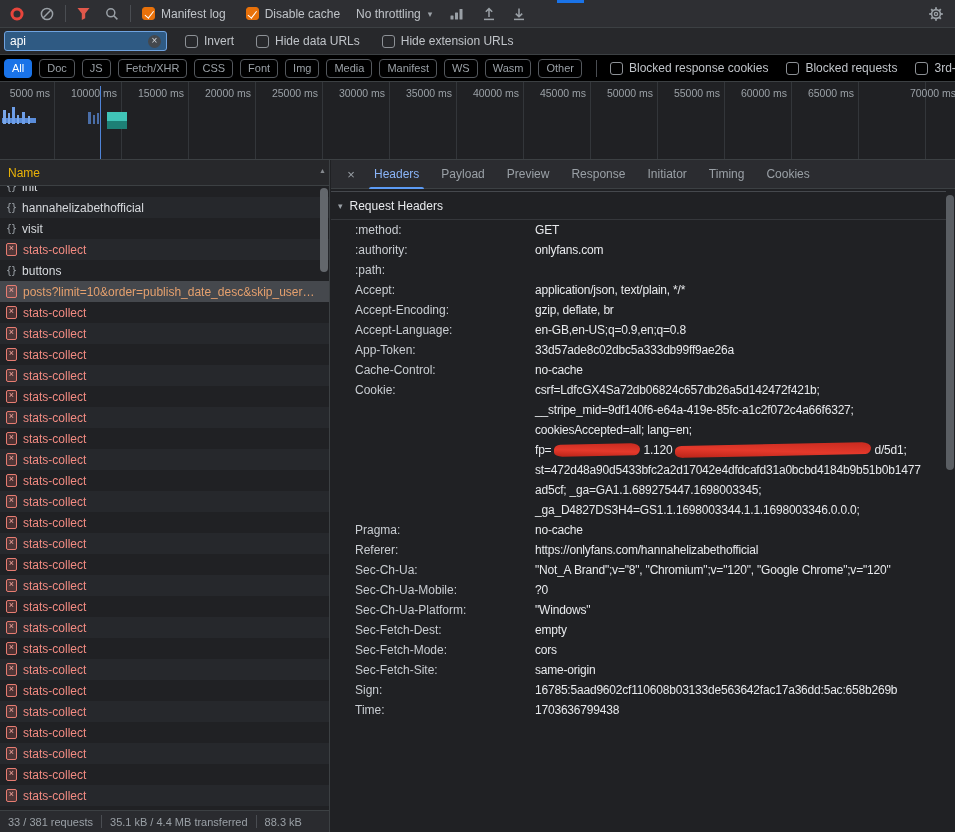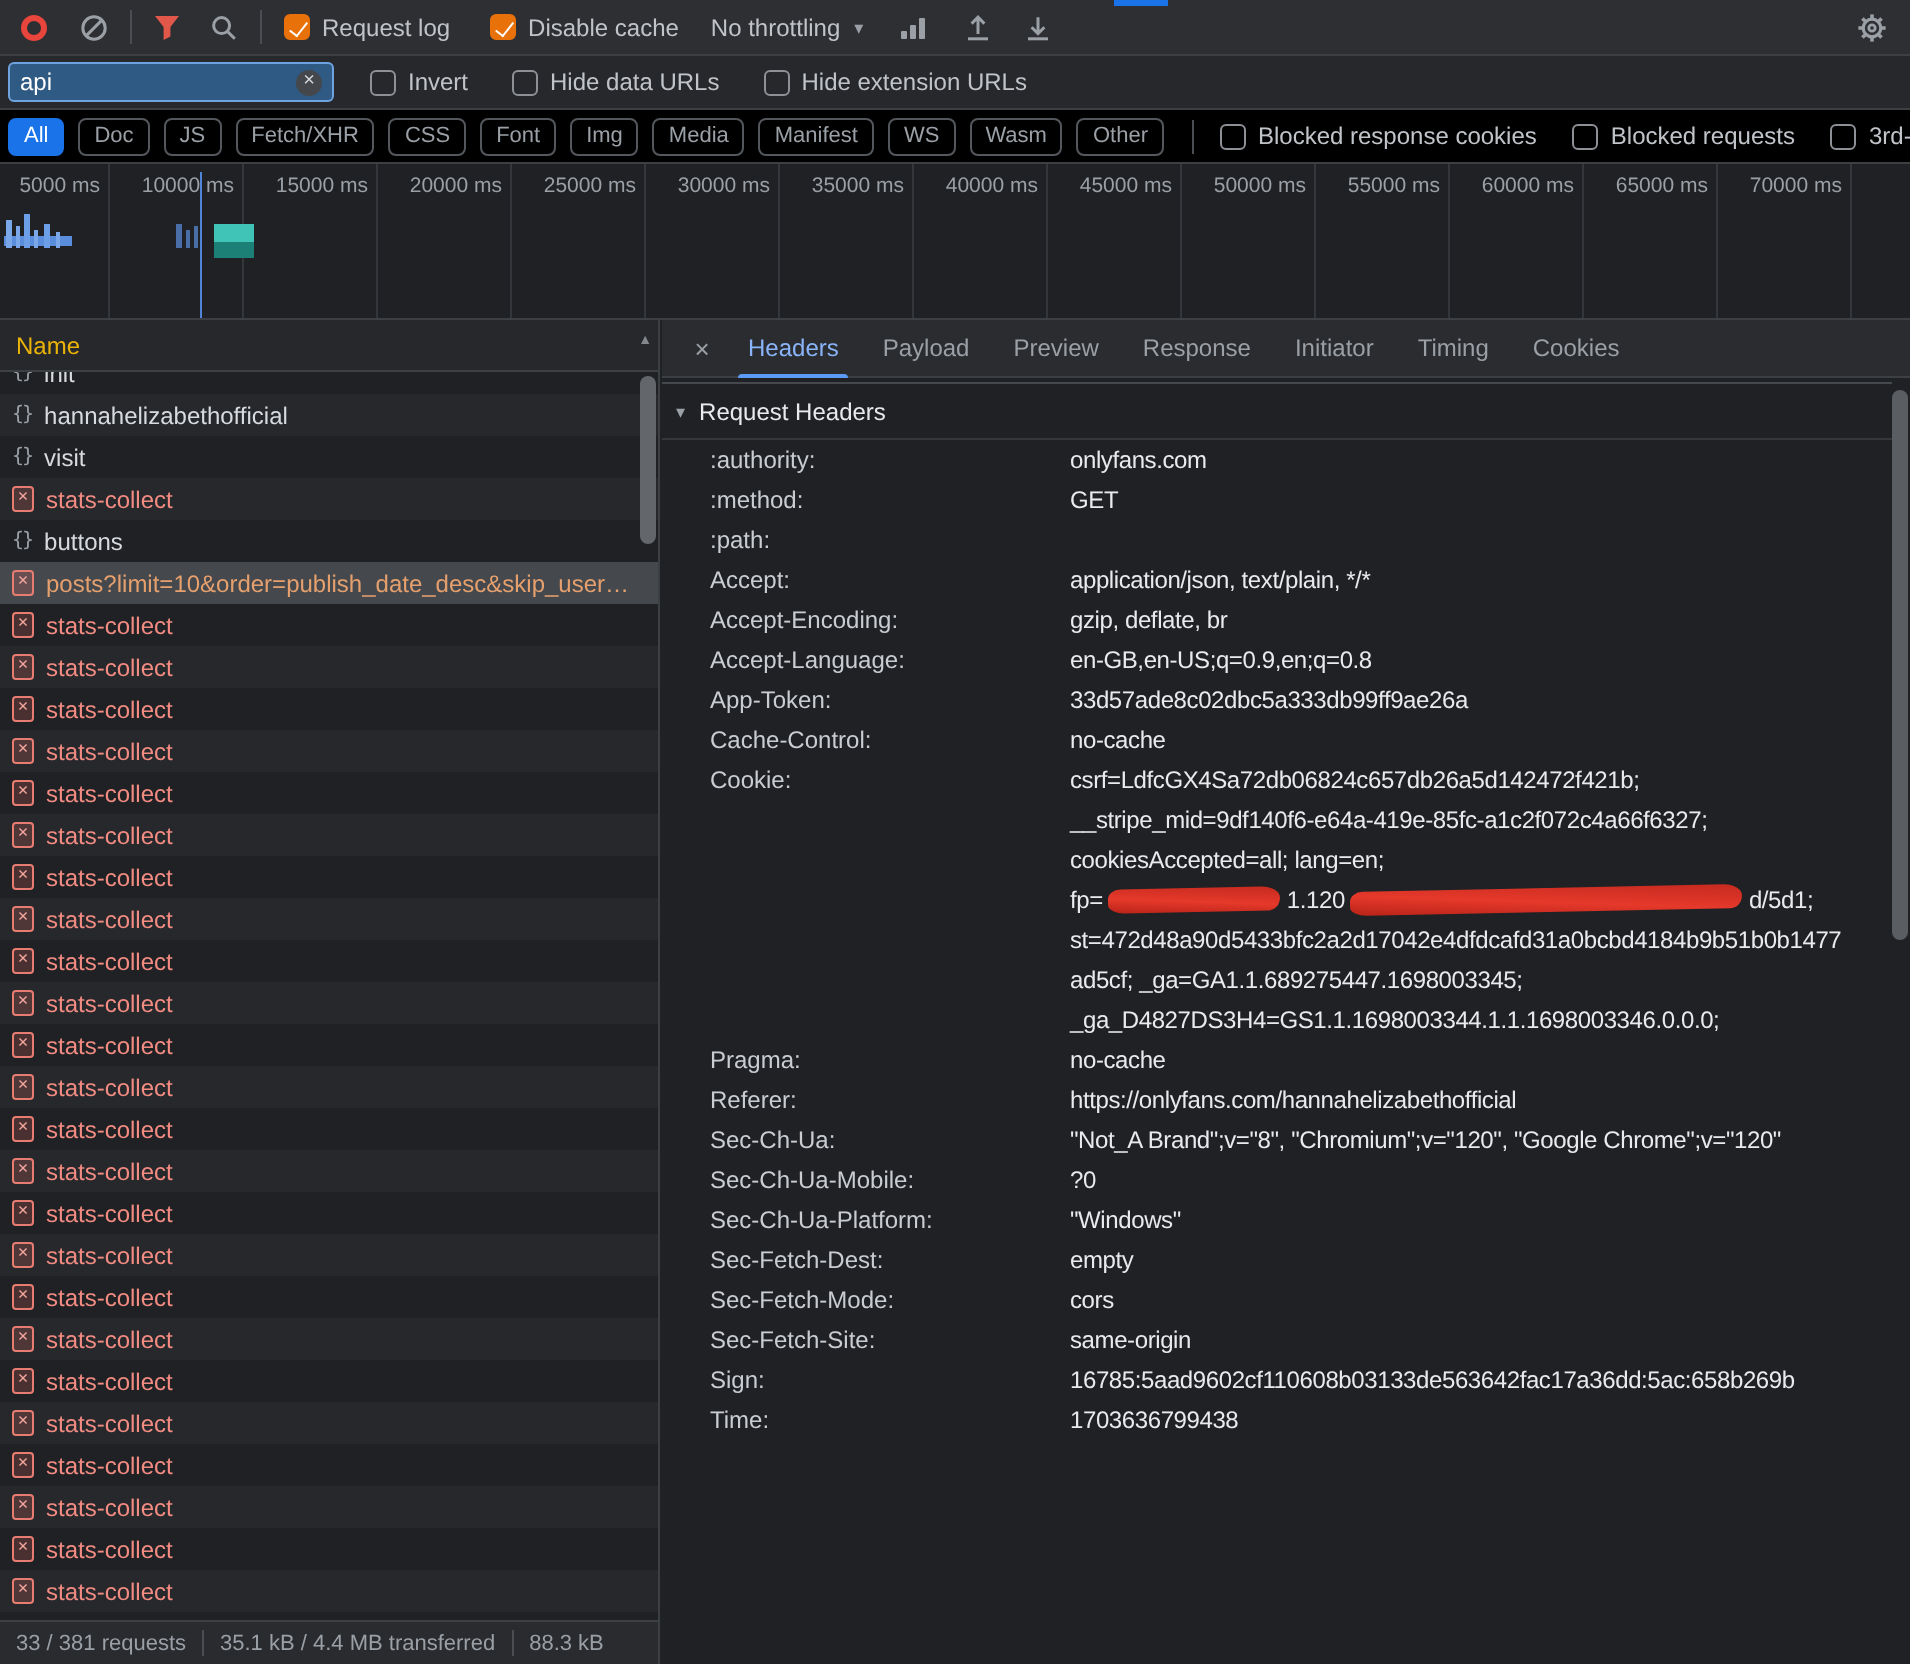--- a/index.html
+++ b/index.html
@@ -101,21 +101,21 @@
     </span>
     <span class="icon-btn" style="margin-left:6px">
       <svg width="16" height="16" viewBox="0 0 16 16">
           <circle cx="6.8" cy="6.8" r="4" fill="none" stroke="#9aa0a6" stroke-width="1.5"></circle>
           <line x1="9.8" y1="9.8" x2="13.4" y2="13.4" stroke="#9aa0a6" stroke-width="1.5"></line>
         </svg>
     </span>
     <span class="sep"></span>
     <div class="cb-group" style="margin-left:4px">
       <span class="cb on"></span>
-      <span>Request log</span>
+      <span>Manifest log</span>
     </div>
     <div class="cb-group" style="margin-left:20px">
       <span class="cb on"></span>
       <span>Disable cache</span>
     </div>
     <div id="throttle">
       <span>No throttling</span>
       <span class="caret">▾</span>
     </div>
     <span class="icon-btn" style="margin-left:14px">
@@ -229,21 +229,21 @@
       <div class="tick" style="left: 520px;">45000 ms</div>
       <div class="gridline" style="left: 657px;"></div>
       <div class="tick" style="left: 587px;">50000 ms</div>
       <div class="gridline" style="left: 724px;"></div>
       <div class="tick" style="left: 654px;">55000 ms</div>
       <div class="gridline" style="left: 791px;"></div>
       <div class="tick" style="left: 721px;">60000 ms</div>
       <div class="gridline" style="left: 858px;"></div>
       <div class="tick" style="left: 788px;">65000 ms</div>
       <div class="gridline" style="left: 925px;"></div>
-      <div class="tick" style="left: 855px;">70000 ms</div>
+      <div class="tick" style="left: 890px;">70000 ms</div>
       <div class="ovbar" style="left: 2px; top: 36px; width: 34px; height: 5px; background: rgb(90, 141, 219);"></div>
       <div class="ovbar" style="left: 3px; top: 28px; width: 3px; height: 14px; background: rgb(121, 167, 232);"></div>
       <div class="ovbar" style="left: 8px; top: 31px; width: 2px; height: 11px; background: rgb(121, 167, 232);"></div>
       <div class="ovbar" style="left: 12px; top: 25px; width: 3px; height: 17px; background: rgb(109, 158, 232);"></div>
       <div class="ovbar" style="left: 17px; top: 33px; width: 2px; height: 9px; background: rgb(121, 167, 232);"></div>
       <div class="ovbar" style="left: 22px; top: 30px; width: 3px; height: 12px; background: rgb(109, 158, 232);"></div>
       <div class="ovbar" style="left: 28px; top: 34px; width: 2px; height: 8px; background: rgb(121, 167, 232);"></div>
       <div class="ovbar" style="left: 88px; top: 30px; width: 3px; height: 12px; background: rgb(74, 110, 168);"></div>
       <div class="ovbar" style="left: 93px; top: 33px; width: 2px; height: 9px; background: rgb(74, 110, 168);"></div>
       <div class="ovbar" style="left: 97px; top: 31px; width: 2px; height: 11px; background: rgb(74, 110, 168);"></div>
@@ -405,29 +405,29 @@
           <div class="tab">Cookies</div>
         </span>
     </div>
     <div id="details">
         <div class="section-hdr">
           <span class="caret">▾</span>
           <span>Request Headers</span>
         </div>
         <div>
           <div class="hrow">
+            <div class="hname">:method:</div>
+            <div class="hval">
+              <div class="vline">GET</div>
+            </div>
+          </div>
+          <div class="hrow">
             <div class="hname">:authority:</div>
             <div class="hval">
               <div class="vline">onlyfans.com</div>
-            </div>
-          </div>
-          <div class="hrow">
-            <div class="hname">:method:</div>
-            <div class="hval">
-              <div class="vline">GET</div>
             </div>
           </div>
           <div class="hrow">
             <div class="hname">:path:</div>
           </div>
           <div class="hrow">
             <div class="hname">Accept:</div>
             <div class="hval">
               <div class="vline">application/json, text/plain, */*</div>
             </div>

